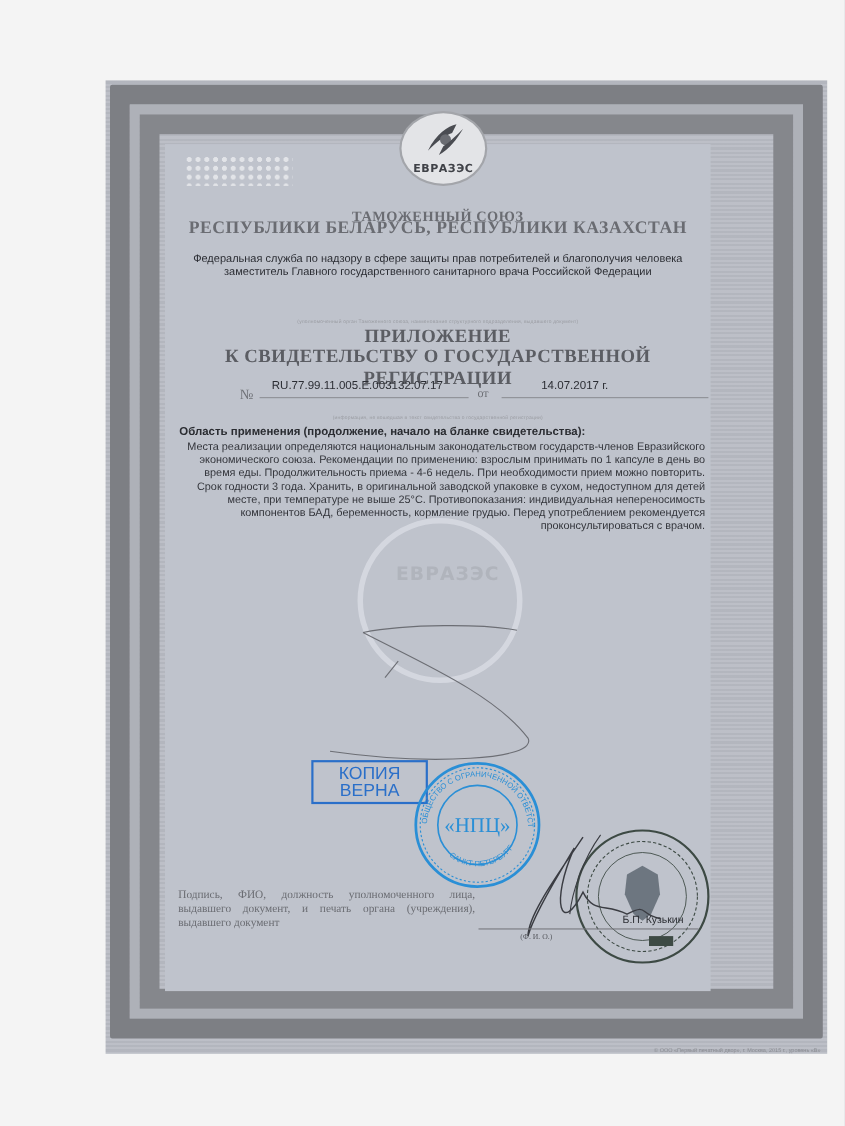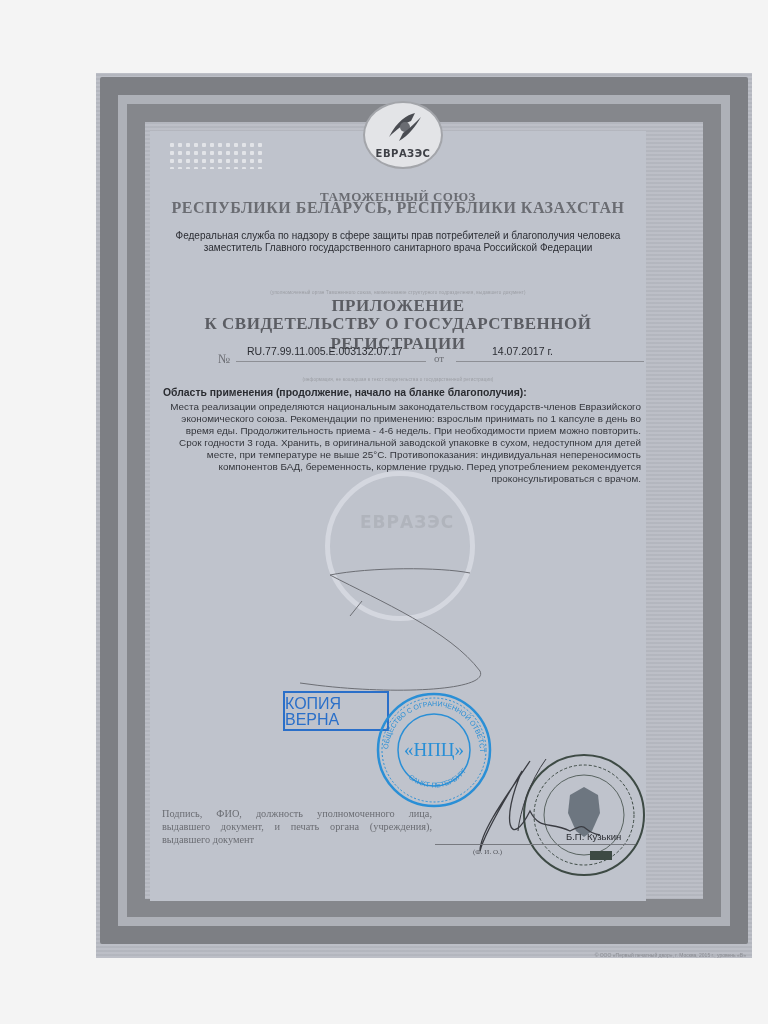--- a/index.html
+++ b/index.html
@@ -60,21 +60,21 @@
   .numline .uline1 { position:absolute; left:62px; width:190px; top:16px; border-bottom:1px solid #8d8f95; }
   .numline .uline2 { position:absolute; left:282px; width:188px; top:16px; border-bottom:1px solid #8d8f95; }
   .f2 { top:246px; }
   .body-title { position:absolute; left:13px; top:256px; font-size:10.4px; font-weight:bold; color:#2a2c31; }
   .body-text { position:absolute; left:13px; top:270px; width:478px; font-size:9.9px; line-height:12px; color:#33353b; text-align:right; }
   .watermark { position:absolute; left:175px; top:340px; width:150px; height:150px; border-radius:50%; border:5px solid rgba(230,232,238,0.55); box-sizing:border-box; }
   .watermark-text { position:absolute; left:210px; top:381px; font-family:"DejaVu Sans", sans-serif; font-size:17px; font-weight:bold; color:rgba(150,152,158,0.35); letter-spacing:1px; }
   .squiggle { position:absolute; left:0; top:0; }
   .stamp-copy {
     position:absolute; left:133px; top:560px; width:106px; height:40px;
-    border:2px solid #2a6fc9; color:#2a6fc9; font-size:16px; line-height:16px; padding-top:3px; box-sizing:border-box;
+    border:2px solid #2a6fc9; color:#2a6fc9; text-align:center; font-size:16px; line-height:16px; padding-top:3px; box-sizing:border-box;
   }
   .stamp-npc { position:absolute; left:222px; top:559px; width:124px; height:120px; }
   .sign-label { position:absolute; left:12px; top:676px; width:270px; font-family:"Liberation Serif", serif; font-size:10.3px; line-height:13px; color:#6b6d73; text-align:justify; }
   .fio-line { position:absolute; left:285px; top:713px; width:200px; border-bottom:1px solid #77797f; }
   .fio-label { position:absolute; left:323px; top:717px; font-family:"Liberation Serif", serif; font-size:7px; color:#55575d; }
   .seal { position:absolute; left:370px; top:620px; width:128px; height:128px; }
   .kuzkin { position:absolute; left:416px; top:700px; font-size:9.5px; color:#2c2e33; }
   .imprint { position:absolute; right:6px; bottom:0px; font-size:5px; color:#8a8c92; }
 </style>
 </head>
@@ -111,21 +111,21 @@
       <span class="no">№</span>
       <span class="uline1"></span>
       <span class="num">RU.77.99.11.005.E.003132.07.17</span>
       <span class="ot">от</span>
       <span class="uline2"></span>
       <span class="date">14.07.2017 г.</span>
     </div>
 
     <div class="hdr fine f2">(информация, не вошедшая в текст свидетельства о государственной регистрации)</div>
 
-    <div class="body-title">Область применения (продолжение, начало на бланке благополучия):</div>
+    <div class="body-title">Область применения (продолжение, начало на бланке свидетельства):</div>
     <div class="body-text">Места реализации определяются национальным законодательством государств-членов Евразийского экономического союза. Рекомендации по применению: взрослым принимать по 1 капсуле в день во время еды. Продолжительность приема - 4-6 недель. При необходимости прием можно повторить. Срок годности 3 года. Хранить, в оригинальной заводской упаковке в сухом, недоступном для детей месте, при температуре не выше 25°С. Противопоказания: индивидуальная непереносимость компонентов БАД, беременность, кормление грудью. Перед употреблением рекомендуется проконсультироваться с врачом.</div>
 
     <div class="watermark"></div>
     <div class="watermark-text">ЕВРАЗЭС</div>
 
     <svg class="squiggle" width="496" height="770">
       <path d="M180 444 C220 436, 290 436, 320 442 M180 444 C230 470, 300 500, 330 540 C340 560, 240 565, 150 552" fill="none" stroke="#6c6e74" stroke-width="1"></path>
       <path d="M200 485 L212 470" stroke="#6c6e74" stroke-width="1"></path>
     </svg>
 

